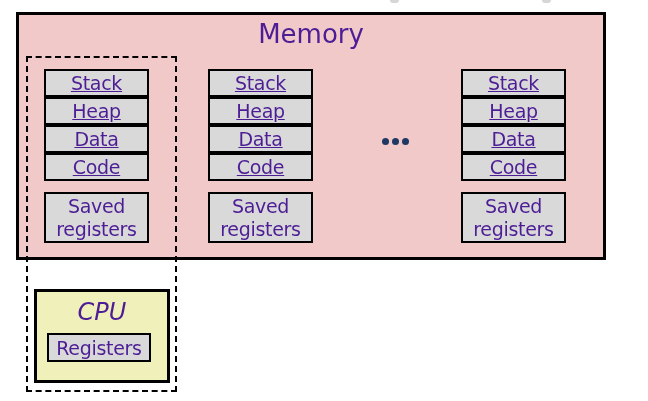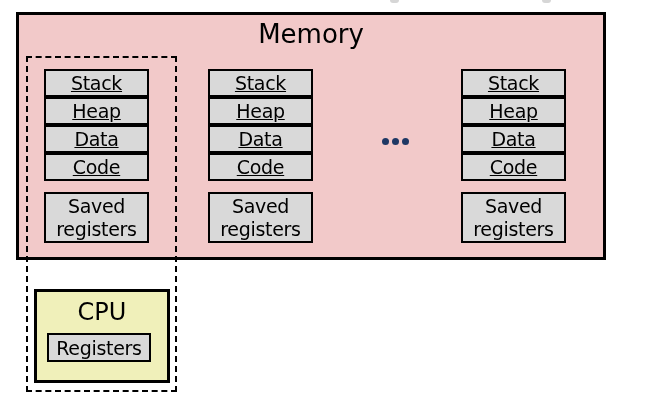--- a/index.html
+++ b/index.html
@@ -3,21 +3,21 @@
 <meta charset="utf-8">
 <style>
   html, body { margin: 0; padding: 0; background: #ffffff; }
   .canvas {
     position: relative;
     width: 648px;
     height: 401px;
     background: #ffffff;
     overflow: hidden;
     font-family: "DejaVu Sans", "Liberation Sans", sans-serif;
-    color: #000000;
+    color: #4c1d95;
   }
 
   
   .artifact {
     position: absolute;
     top: 0;
     width: 9px;
     height: 3px;
     background: #d6d6d6;
     border-radius: 0 0 4px 4px;
@@ -120,20 +120,21 @@
     height: 94px;
     box-sizing: border-box;
     background: #f0f0ba;
     border: 3px solid #000000;
   }
   .cpu-title {
     padding-top: 6px;
     text-align: center;
     font-size: 24px;
     line-height: 28px;
+    font-style: italic;
   }
   .registers-box {
     position: absolute;
     left: 47px;
     top: 333px;
     width: 104px;
     height: 29px;
     box-sizing: border-box;
     background: #d9d9d9;
     border: 2px solid #000000;

